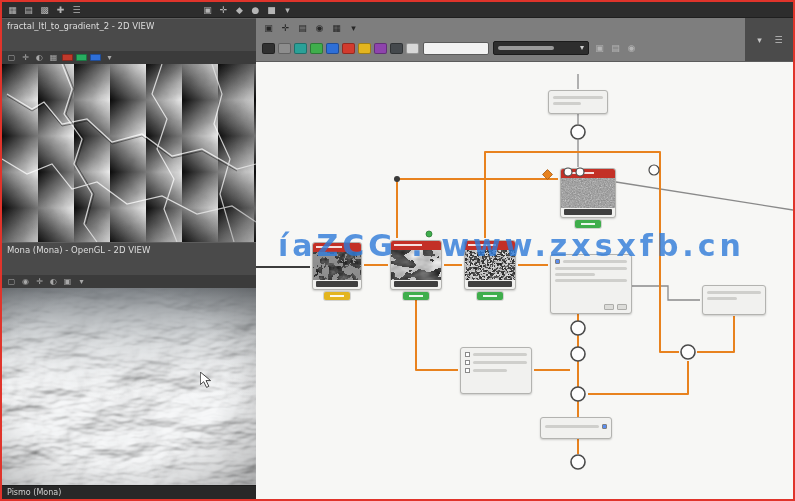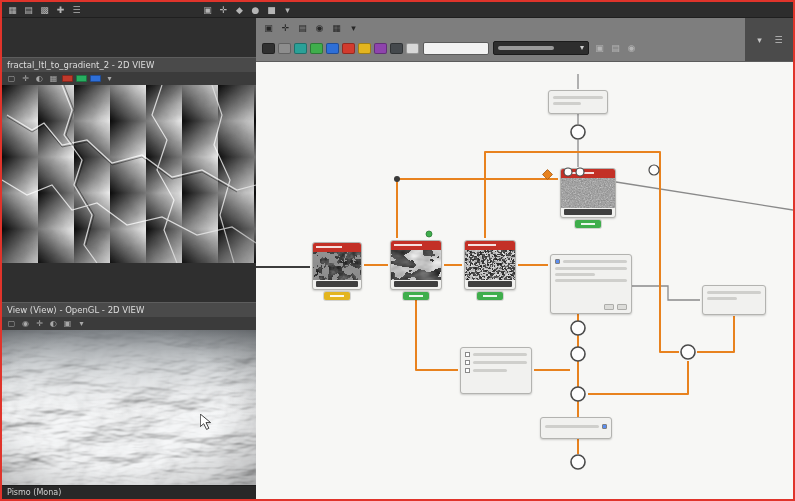--- a/index.html
+++ b/index.html
@@ -8,21 +8,21 @@
 
   
   .topbar { position:absolute; left:0; top:0; width:100%; height:16px; background:#2d2d2d; display:flex; align-items:center; padding:0 4px; z-index:6; border-bottom:1px solid #1f1f1f; }
   .icrow { display:flex; gap:3px; align-items:center; }
   .tb-ic { min-width:13px; height:12px; font-size:9px; line-height:12px; color:#b5b5b5; text-align:center; cursor:default; }
   .gap { width:118px; }
   .sq { display:inline-block; width:11px; height:11px; border-radius:2px; border:1px solid rgba(0,0,0,.3); }
 
   
   .left { position:absolute; left:0; top:16px; bottom:0; width:254px; background:#2f2f2f; display:flex; flex-direction:column; z-index:5; }
-  .ptitle { height:15px; background:#4a4a4a; border-top:1px solid #5d5d5d; color:#ddd; font-size:8.5px; line-height:14px; padding:0 5px; white-space:nowrap; overflow:hidden;margin-top:39px; }
+  .ptitle { height:33px; background:#4a4a4a; border-top:1px solid #5d5d5d; color:#ddd; font-size:8.5px; line-height:14px; padding:0 5px; white-space:nowrap; overflow:hidden; }
   .ptools { height:13px; background:#3b3b3b; display:flex; gap:3px; align-items:center; padding:0 4px; }
   .ptools .tb-ic { min-width:11px; height:11px; font-size:8px; line-height:11px; color:#a8a8a8; }
   .ptools .sq { width:7px; height:7px; border-radius:1px; }
   .canvas2d { height:178px; position:relative; overflow:hidden; background:#1c1c1c; }
   .canvas3d { flex:1; position:relative; overflow:hidden; background:#9aa0a4; }
   .canvas2d svg, .canvas3d svg.fill { position:absolute; inset:0; width:100%; height:100%; }
   .vignette { position:absolute; inset:0; background:radial-gradient(ellipse at 45% 45%, rgba(0,0,0,0) 55%, rgba(0,0,0,.25) 100%); pointer-events:none; }
   .statusbar { height:14px; background:#282828; color:#cfcfcf; font-size:8px; line-height:14px; padding:0 5px; border-top:1px solid #1d1d1d; }
   .cursor { position:absolute; width:12px; height:16px; z-index:4; }
 
@@ -142,21 +142,21 @@
           <path d="M210,0 L220,30 L212,60 L228,95 L218,130 L232,178"></path>
         </g>
         <g fill="none" stroke="#000000" stroke-width="0.8" opacity="0.5">
           <path d="M5,32 L30,47 L42,40 L60,62 L85,57 L110,80 L140,72 L170,94 L200,87 L235,107"></path>
           <path d="M62,0 L72,25 L64,50 L82,75 L74,100 L92,130 L84,160"></path>
         </g>
       </svg>
       <div class="vignette"></div>
     </div>
 
-    <div class="ptitle">View (View) - OpenGL - 2D VIEW</div>
+    <div class="ptitle">Mona (Mona) - OpenGL - 2D VIEW</div>
     <div class="ptools">
         <span class="tb-ic">▢</span>
         <span class="tb-ic">◉</span>
         <span class="tb-ic">✛</span>
         <span class="tb-ic">◐</span>
         <span class="tb-ic">▣</span>
         <span class="tb-ic">▾</span>
       </div>
 
     <div class="canvas3d">
@@ -393,15 +393,16 @@
         <circle class="conn" cx="322" cy="332" r="7"></circle>
         <circle class="conn" cx="322" cy="400" r="7"></circle>
         <circle cx="141" cy="117" r="3" fill="#3a3a3a"></circle>
         <circle cx="173" cy="172" r="3" fill="#3fae4c" stroke="#2a7a36" stroke-width="0.8"></circle>
         <circle class="minidot" cx="312" cy="110" r="4"></circle>
         <circle class="minidot" cx="324" cy="110" r="4"></circle>
         <circle class="minidot" cx="398" cy="108" r="5"></circle>
         <rect x="288" y="109" width="7" height="7" transform="rotate(45 291.5 112.5)" fill="#e8821e" stroke="#a85b12" stroke-width="0.8"></rect>
       </svg>
 
+      <div class="watermark">íaZCG . www.zxsxfb.cn</div>
     </div>
   </div>
 </div>
 
 </body></html>

